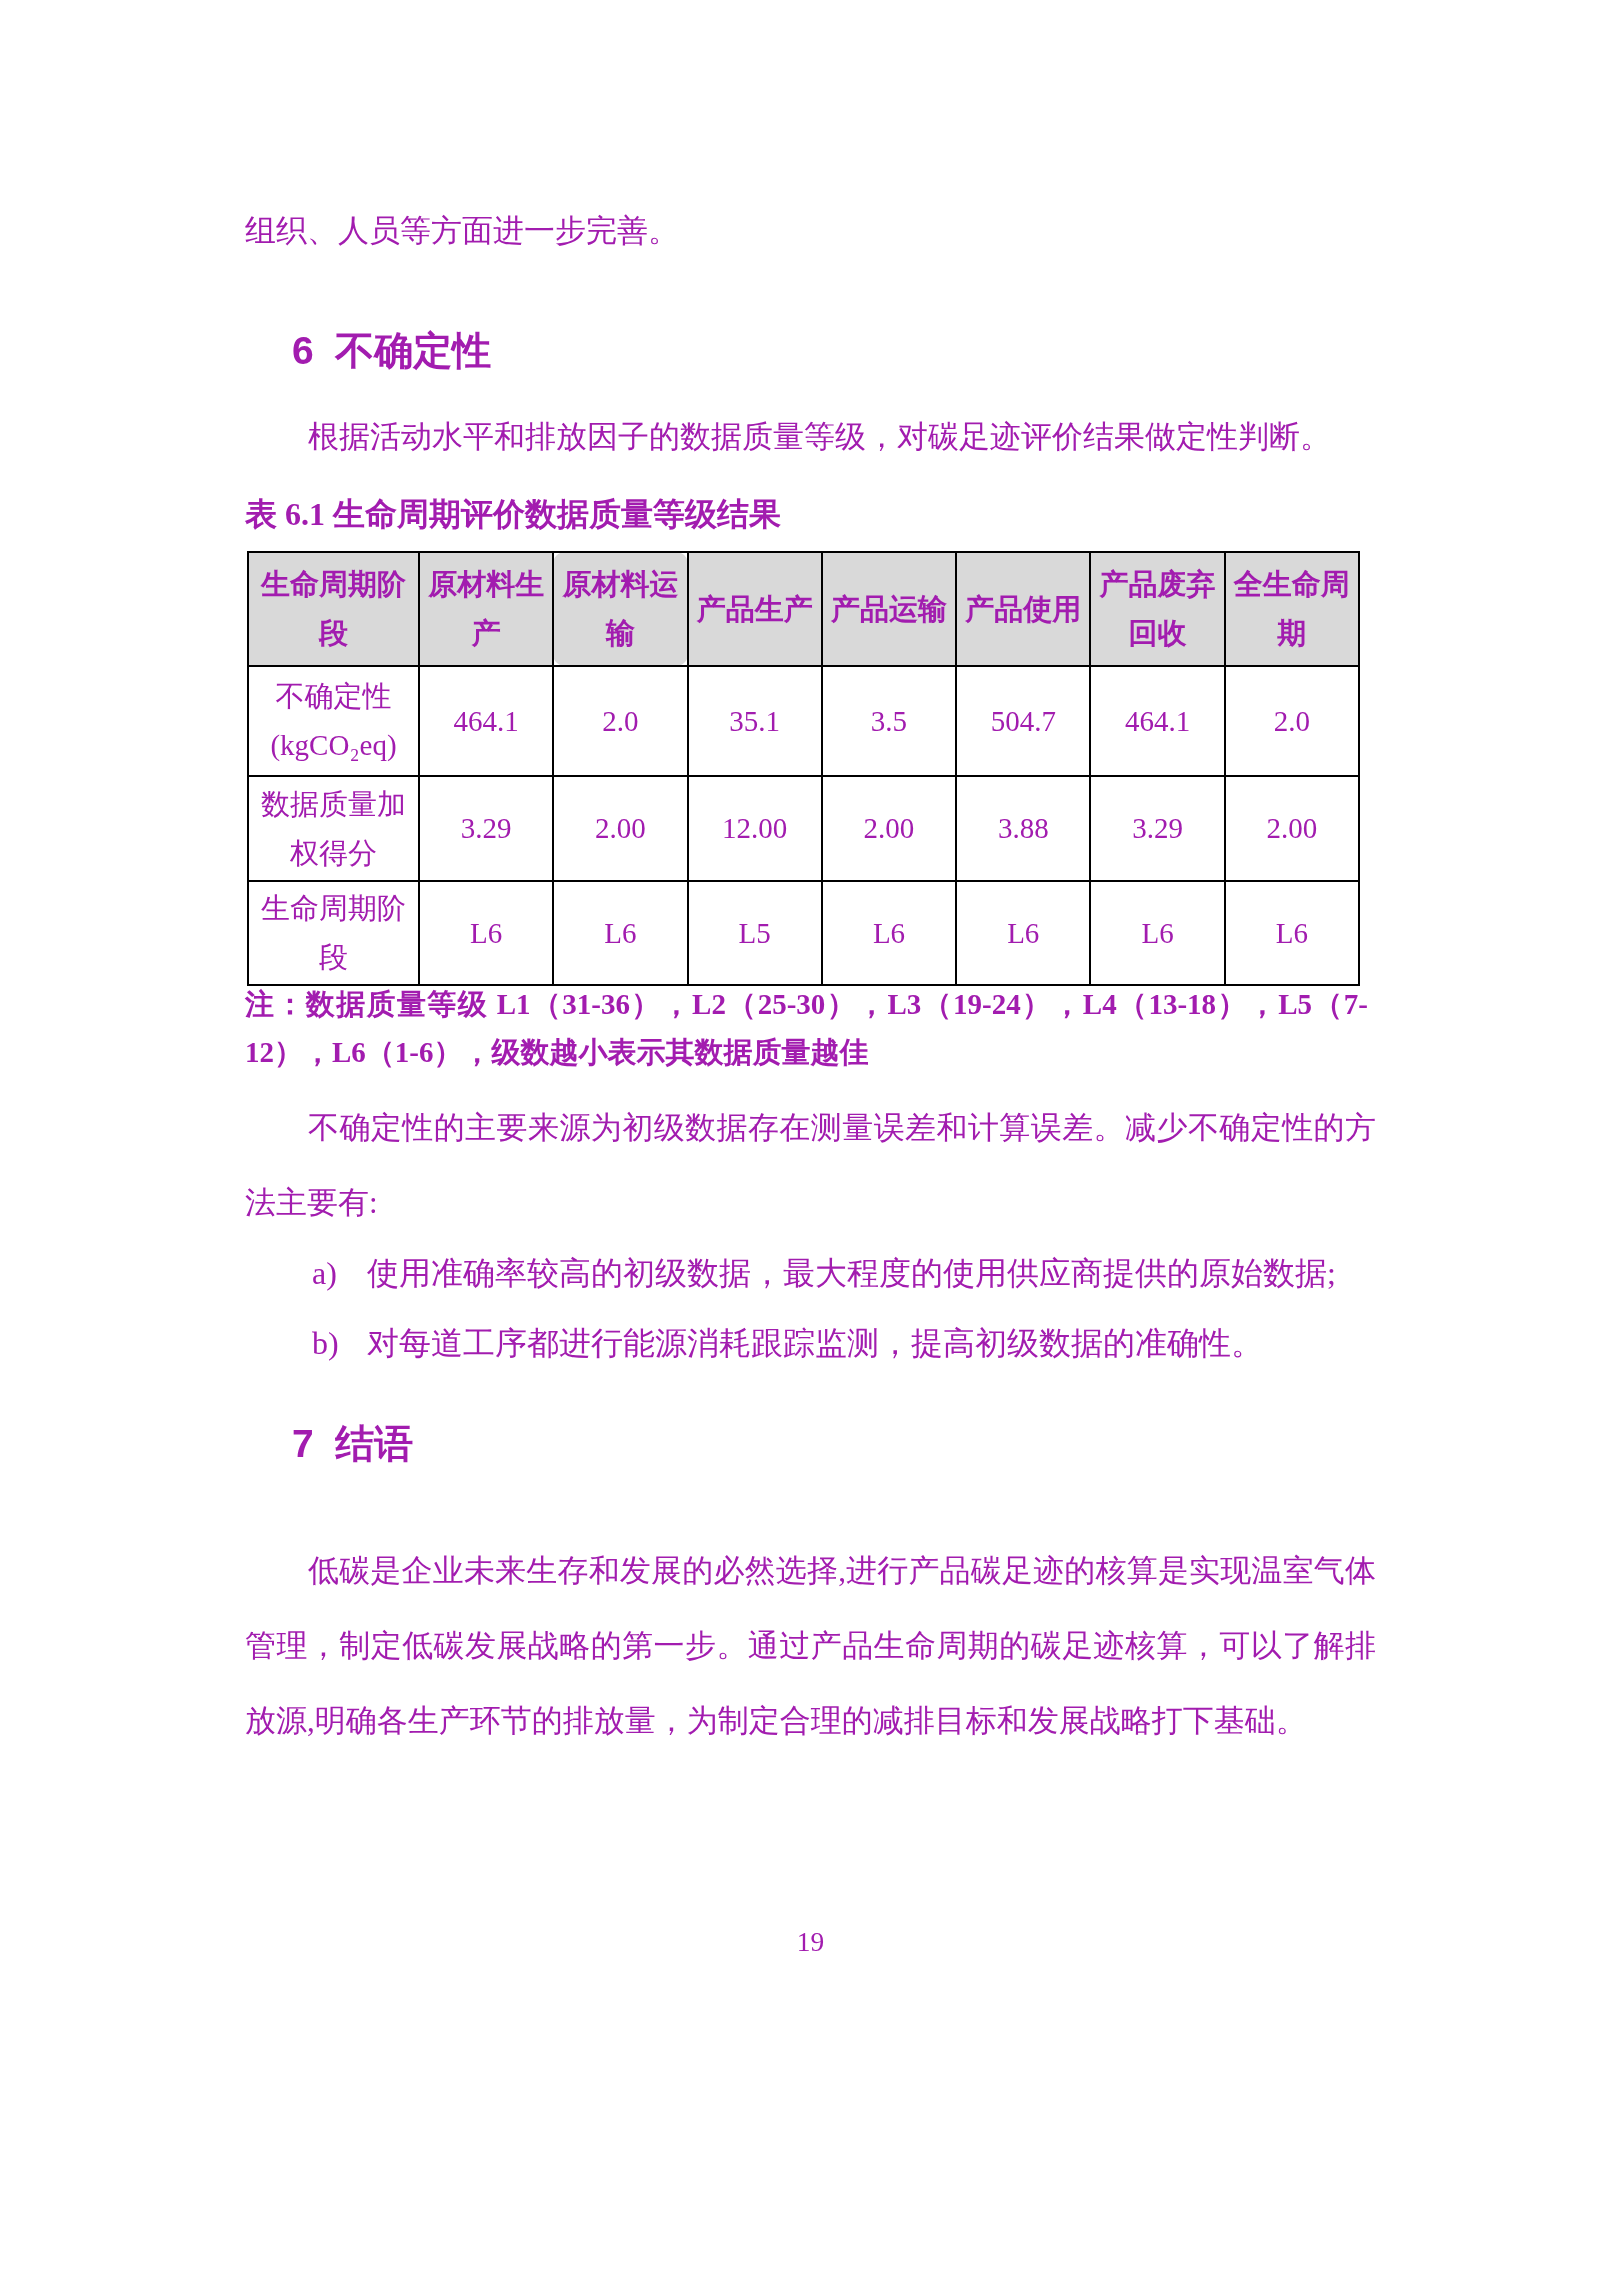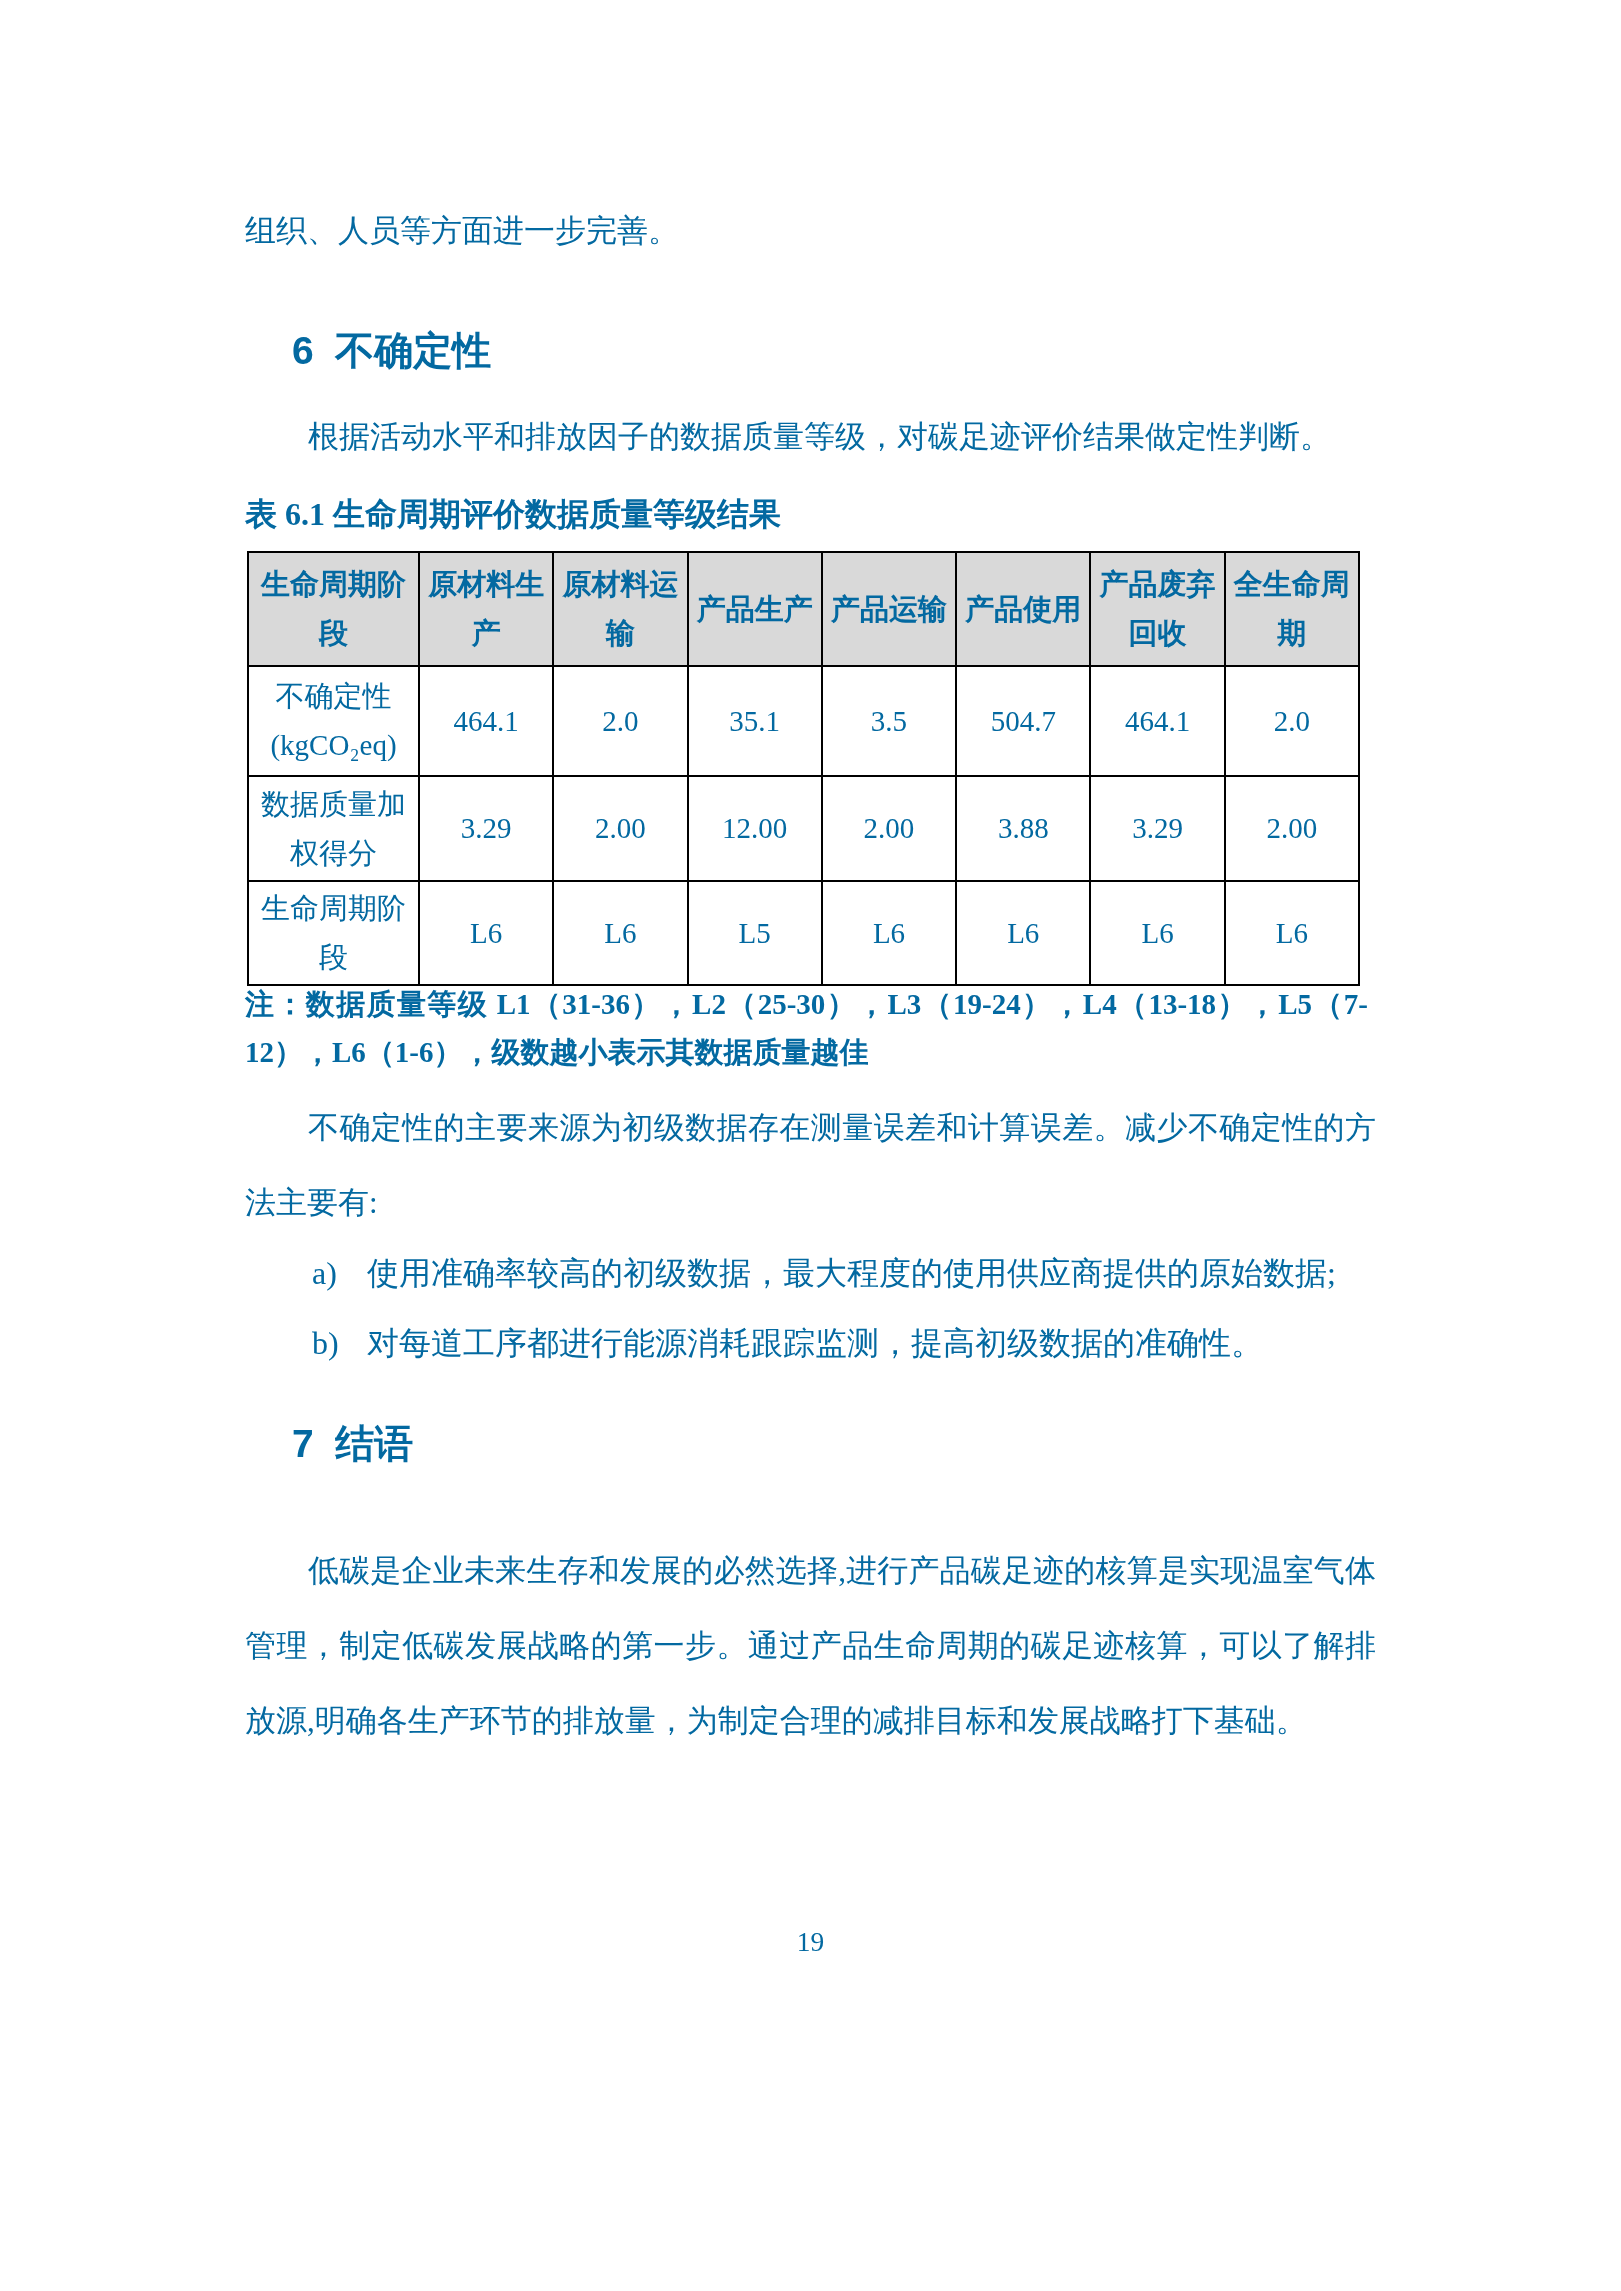--- a/index.html
+++ b/index.html
@@ -1,20 +1,20 @@
 <!DOCTYPE html>
 <html><head>
 <meta charset="utf-8">
 <style>
   html,body { margin:0; padding:0; background:#ffffff; }
   .page {
     position:relative;
     width:1450px; height:2292px;
     background:#ffffff;
-    color:#0369a1;
+    color:#a21caf;
     font-family:"Liberation Serif","DejaVu Serif",serif;
     overflow:hidden;
   }
   .abs { position:absolute; }
   .body-text { font-size:31px; line-height:49px; }
   .para-wide { left:245px; width:1131px; text-align:justify; }
   .indent2 { text-indent:63px;margin-top:8px; }
   .dbl { line-height:75px; }
   .sec-heading {
     font-family:"Liberation Sans","DejaVu Sans",sans-serif;
@@ -79,21 +79,21 @@
         <col>
         <col>
         <col>
         <col>
         <col>
     </colgroup>
     <tbody>
         <tr class="hdr">
       <td style="background: rgb(217, 217, 217);">生命周期阶段</td>
       <td style="background: rgb(217, 217, 217);">原材料生产</td>
-      <td style="background: rgb(217, 217, 217);">原材料运输</td>
+      <td style="background: rgb(217, 217, 217); border-radius: 12px;">原材料运输</td>
       <td style="background: rgb(217, 217, 217);">产品生产</td>
       <td style="background: rgb(217, 217, 217);">产品运输</td>
       <td style="background: rgb(217, 217, 217);">产品使用</td>
       <td style="background: rgb(217, 217, 217);">产品废弃回收</td>
       <td style="background: rgb(217, 217, 217);">全生命周期</td>
     </tr>
     <tr class="r0">
       <td>
         <span>不确定性</span><br>
         <span>(kgCO₂eq)</span>

